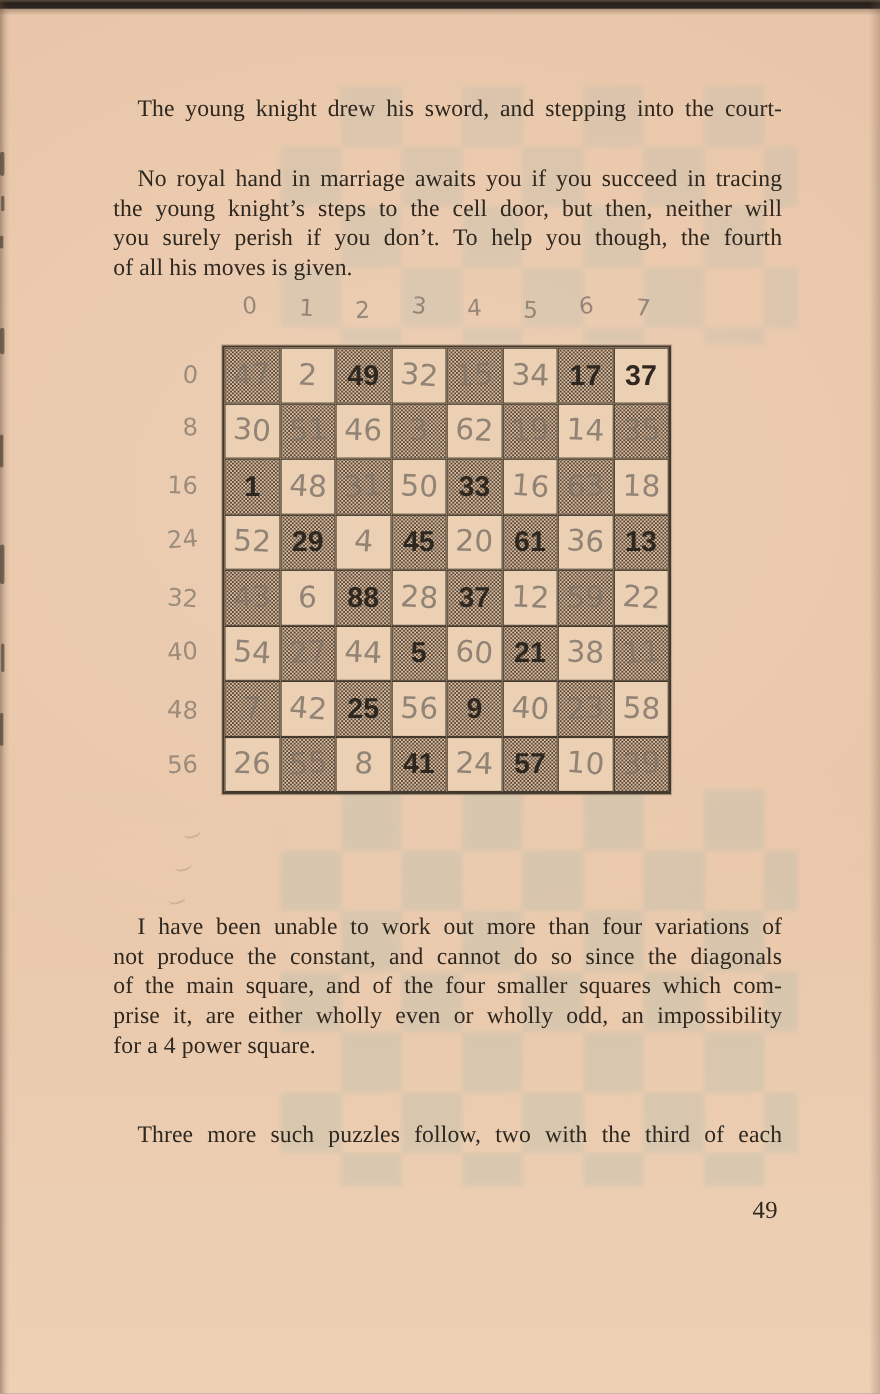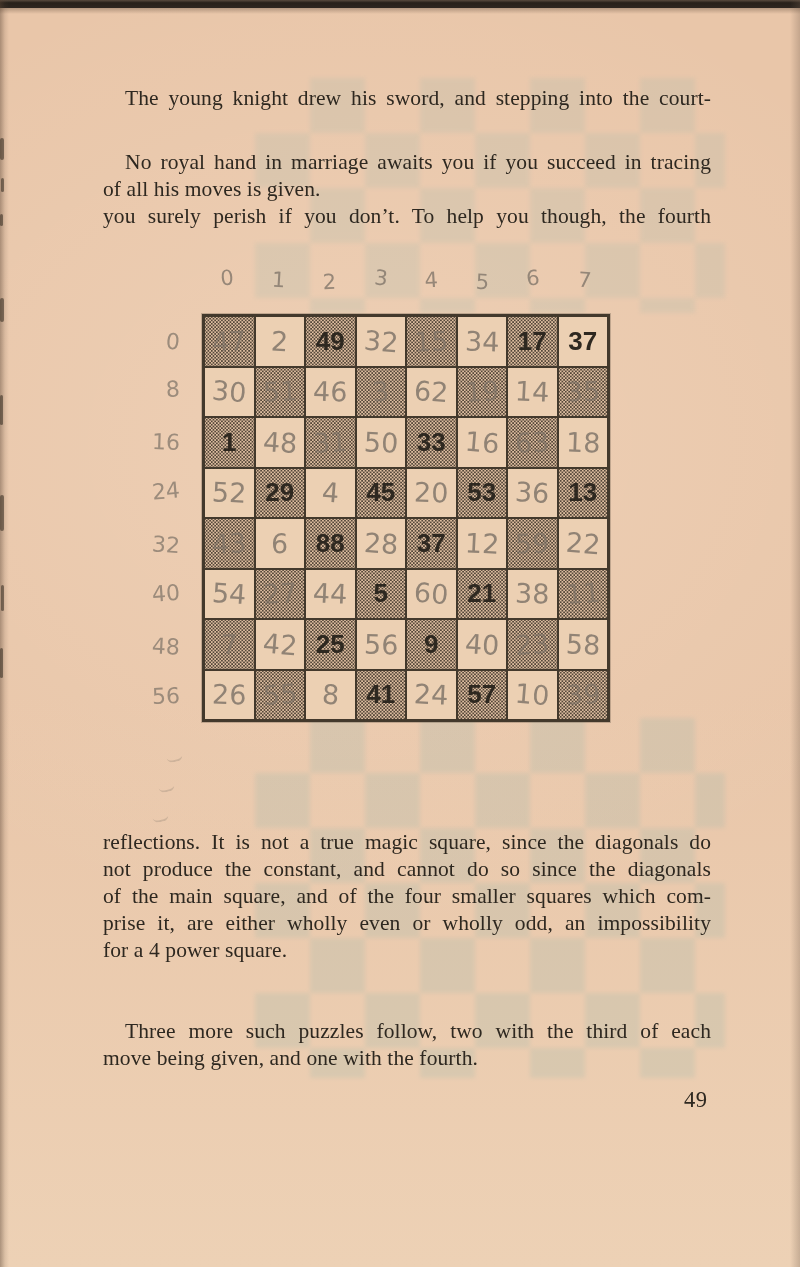--- a/index.html
+++ b/index.html
@@ -101,22 +101,23 @@
   <div class="edge-mark" style="left:0;top:395px;width:3px;height:30px;"></div>
   <div class="edge-mark" style="left:0;top:495px;width:4px;height:36px;"></div>
   <div class="edge-mark" style="left:1px;top:585px;width:3px;height:26px;"></div>
   <div class="edge-mark" style="left:0;top:648px;width:3px;height:30px;"></div>
 
   <div class="para" style="top:85px;">
       <div class="line first">The young knight drew his sword, and stepping into the court-</div>
     </div>
   <div class="para" style="top:125px;margin-top:24px;">
       <div class="line first">No royal hand in marriage awaits you if you succeed in tracing</div>
+      <div class="line">the young knight’s steps to the cell door, but then, neither will</div>
+      <div class="line">you surely perish if you don’t. To help you though, the fourth</div>
       <div class="line last">of all his moves is given.</div>
-      <div class="line">you surely perish if you don’t. To help you though, the fourth</div>
     </div>
 
   <div class="col-labels pencil" id="col-labels">
       <span style="transform: rotate(-4.8deg) translateY(-2px);">0</span>
       <span style="transform: rotate(3.6deg) translateY(0px);">1</span>
       <span style="transform: rotate(-2.4deg) translateY(2px);">2</span>
       <span style="transform: rotate(6deg) translateY(-2px);">3</span>
       <span style="transform: rotate(-3.6deg) translateY(0px);">4</span>
       <span style="transform: rotate(2.4deg) translateY(2px);">5</span>
       <span style="transform: rotate(-6deg) translateY(-2px);">6</span>
@@ -215,21 +216,21 @@
       <div class="cell light">
         <span class="num hw" style="transform: rotate(4.5deg);">4</span>
       </div>
       <div class="cell shaded">
         <span class="num given">45</span>
       </div>
       <div class="cell light">
         <span class="num hw" style="transform: rotate(1.8deg);">20</span>
       </div>
       <div class="cell shaded">
-        <span class="num given">53</span>
+        <span class="num given">61</span>
       </div>
       <div class="cell light">
         <span class="num hw" style="transform: rotate(3.6deg);">36</span>
       </div>
       <div class="cell shaded">
         <span class="num given">13</span>
       </div>
       <div class="cell shaded">
         <span class="num hw" style="transform: rotate(-2.7deg);">43</span>
       </div>
@@ -326,25 +327,24 @@
       <div class="cell shaded">
         <span class="num hw" style="transform: rotate(-2.7deg);">39</span>
       </div>
     </div>
 
   <div class="scribble" style="left:166px;top:748px;"></div>
   <div class="scribble" style="left:158px;top:778px;"></div>
   <div class="scribble" style="left:152px;top:808px;"></div>
 
   <div class="para" style="top:829px;">
-      <div class="line">reflections. It is not a true magic square, since the diagonals do</div>
+      <div class="line first">I have been unable to work out more than four variations of</div>
       <div class="line">not produce the constant, and cannot do so since the diagonals</div>
       <div class="line">of the main square, and of the four smaller squares which com-</div>
       <div class="line">prise it, are either wholly even or wholly odd, an impossibility</div>
       <div class="line last">for a 4 power square.</div>
     </div>
   <div class="para" style="top:1018px;">
       <div class="line first">Three more such puzzles follow, two with the third of each</div>
-      <div class="line last">move being given, and one with the fourth.</div>
     </div>
 
   <div class="pagenum">49</div>
 </div>
 
 </body></html>

